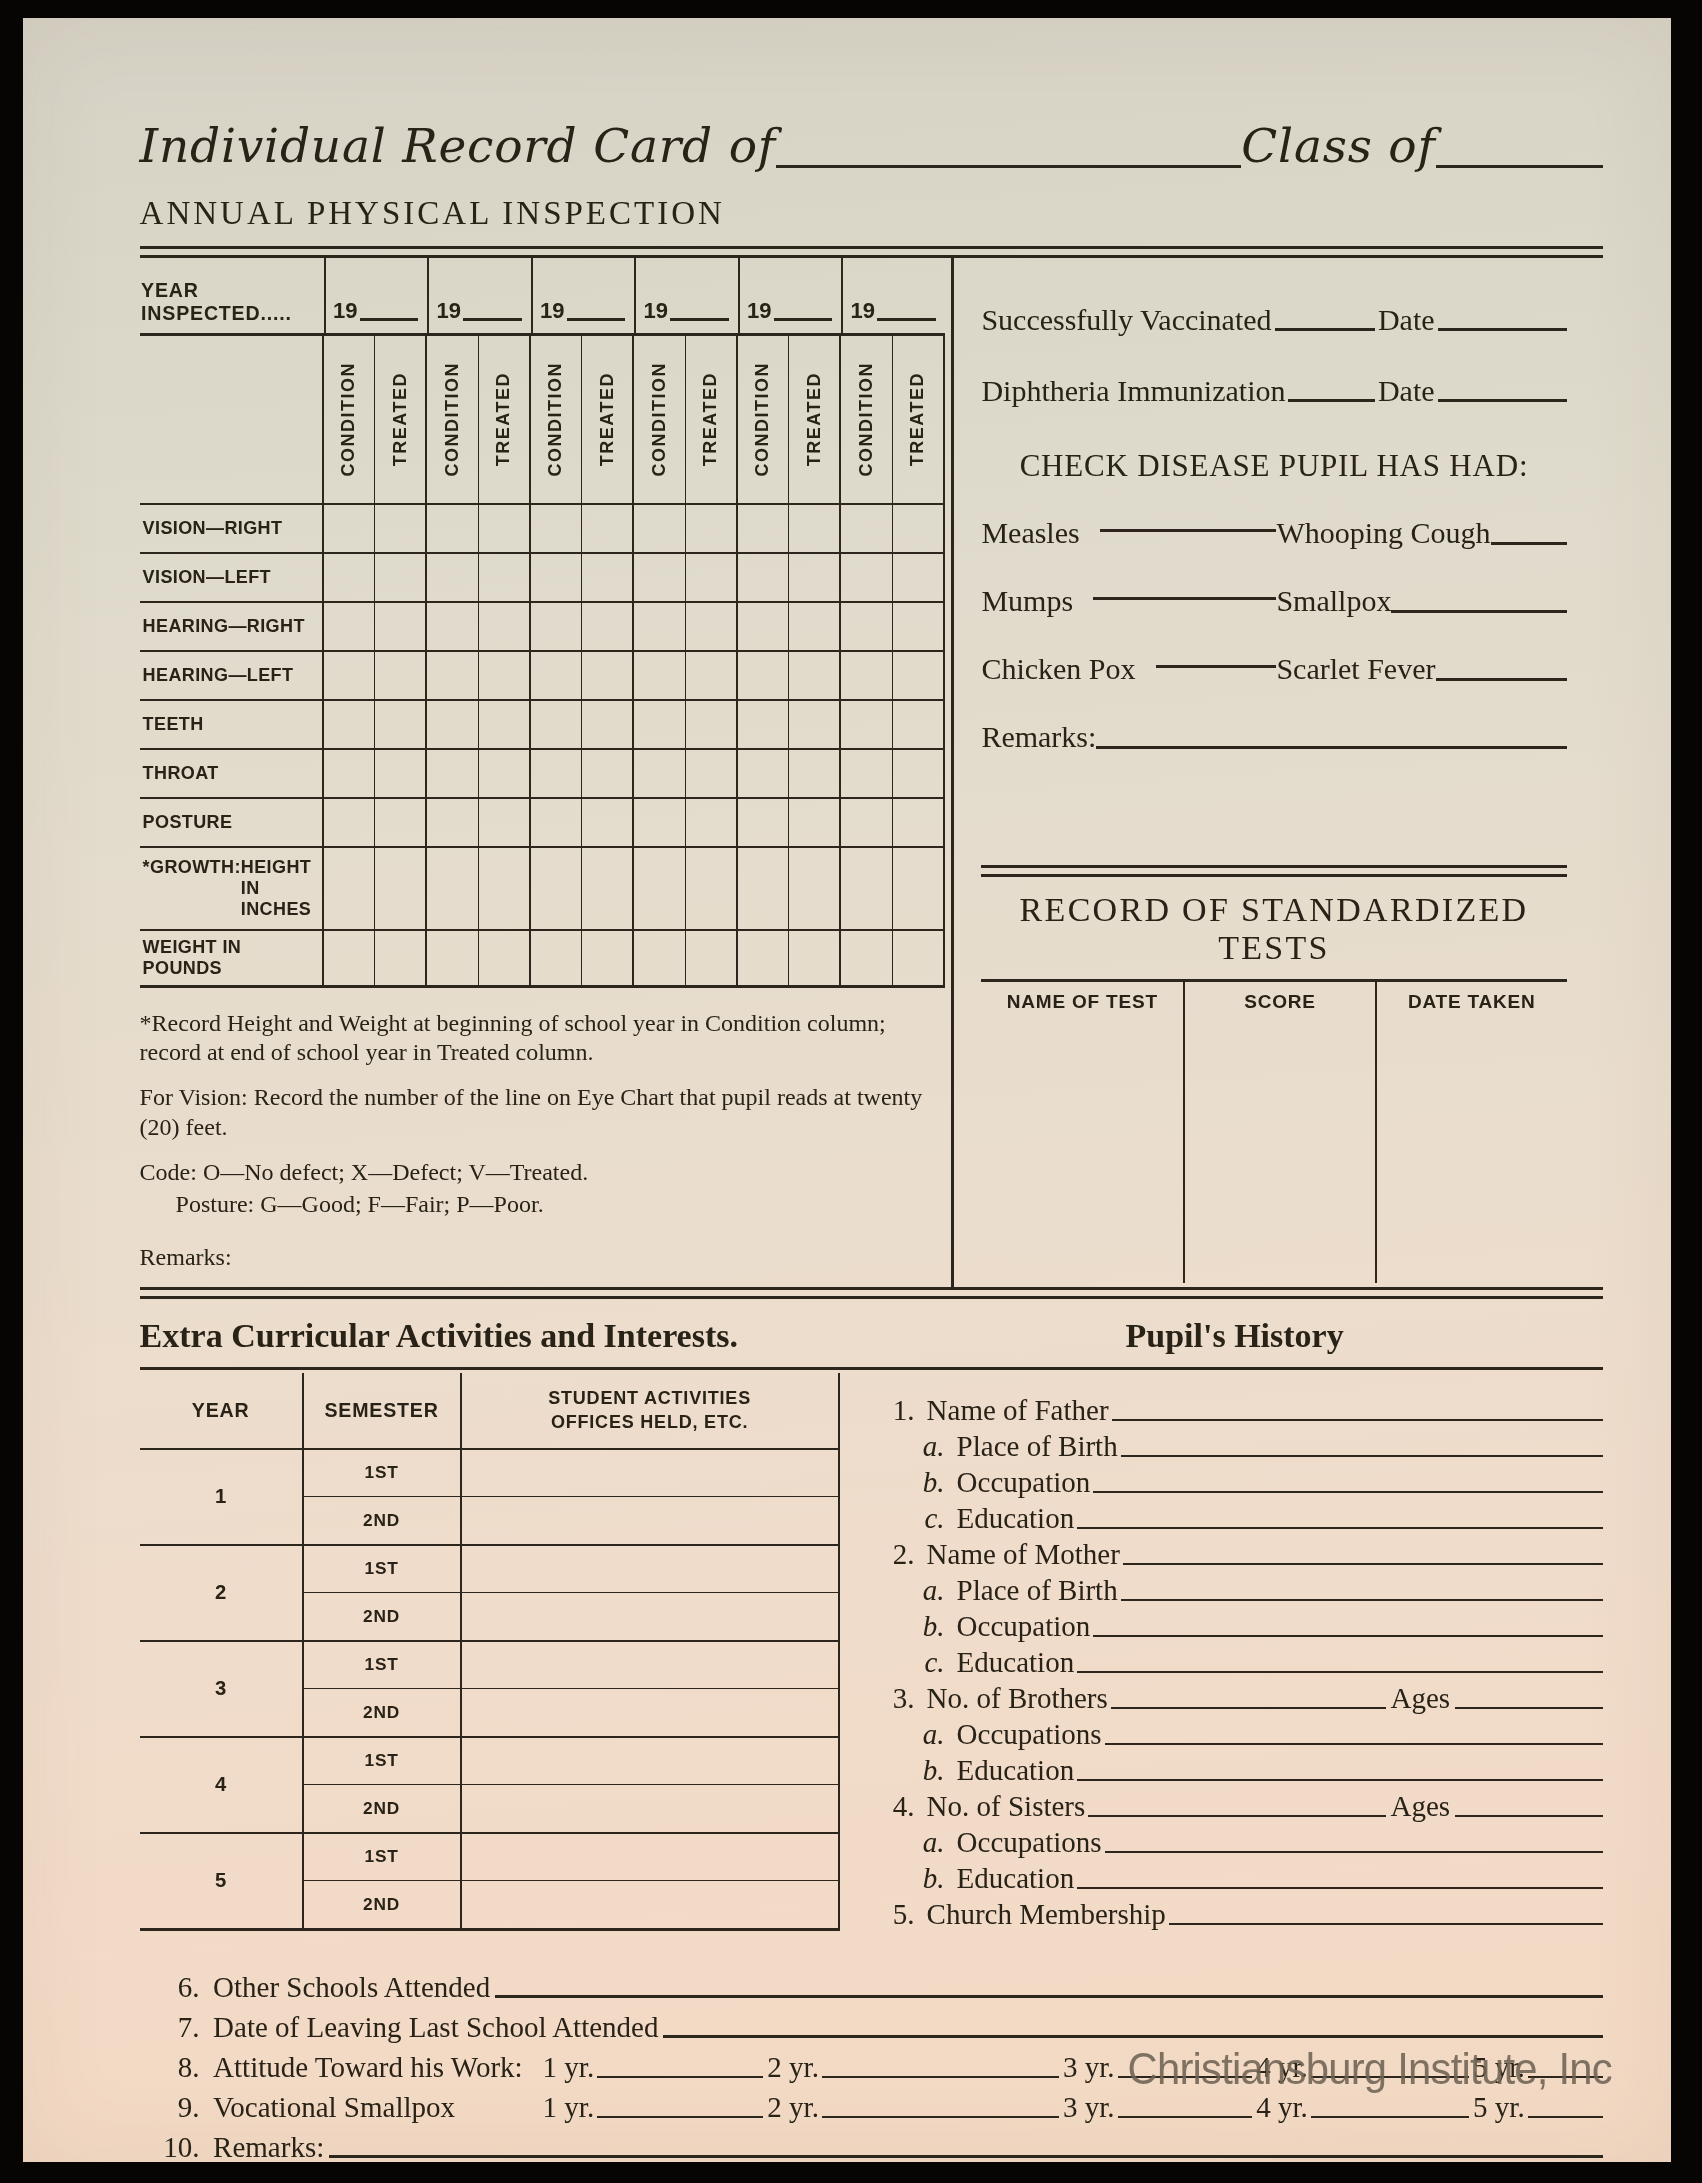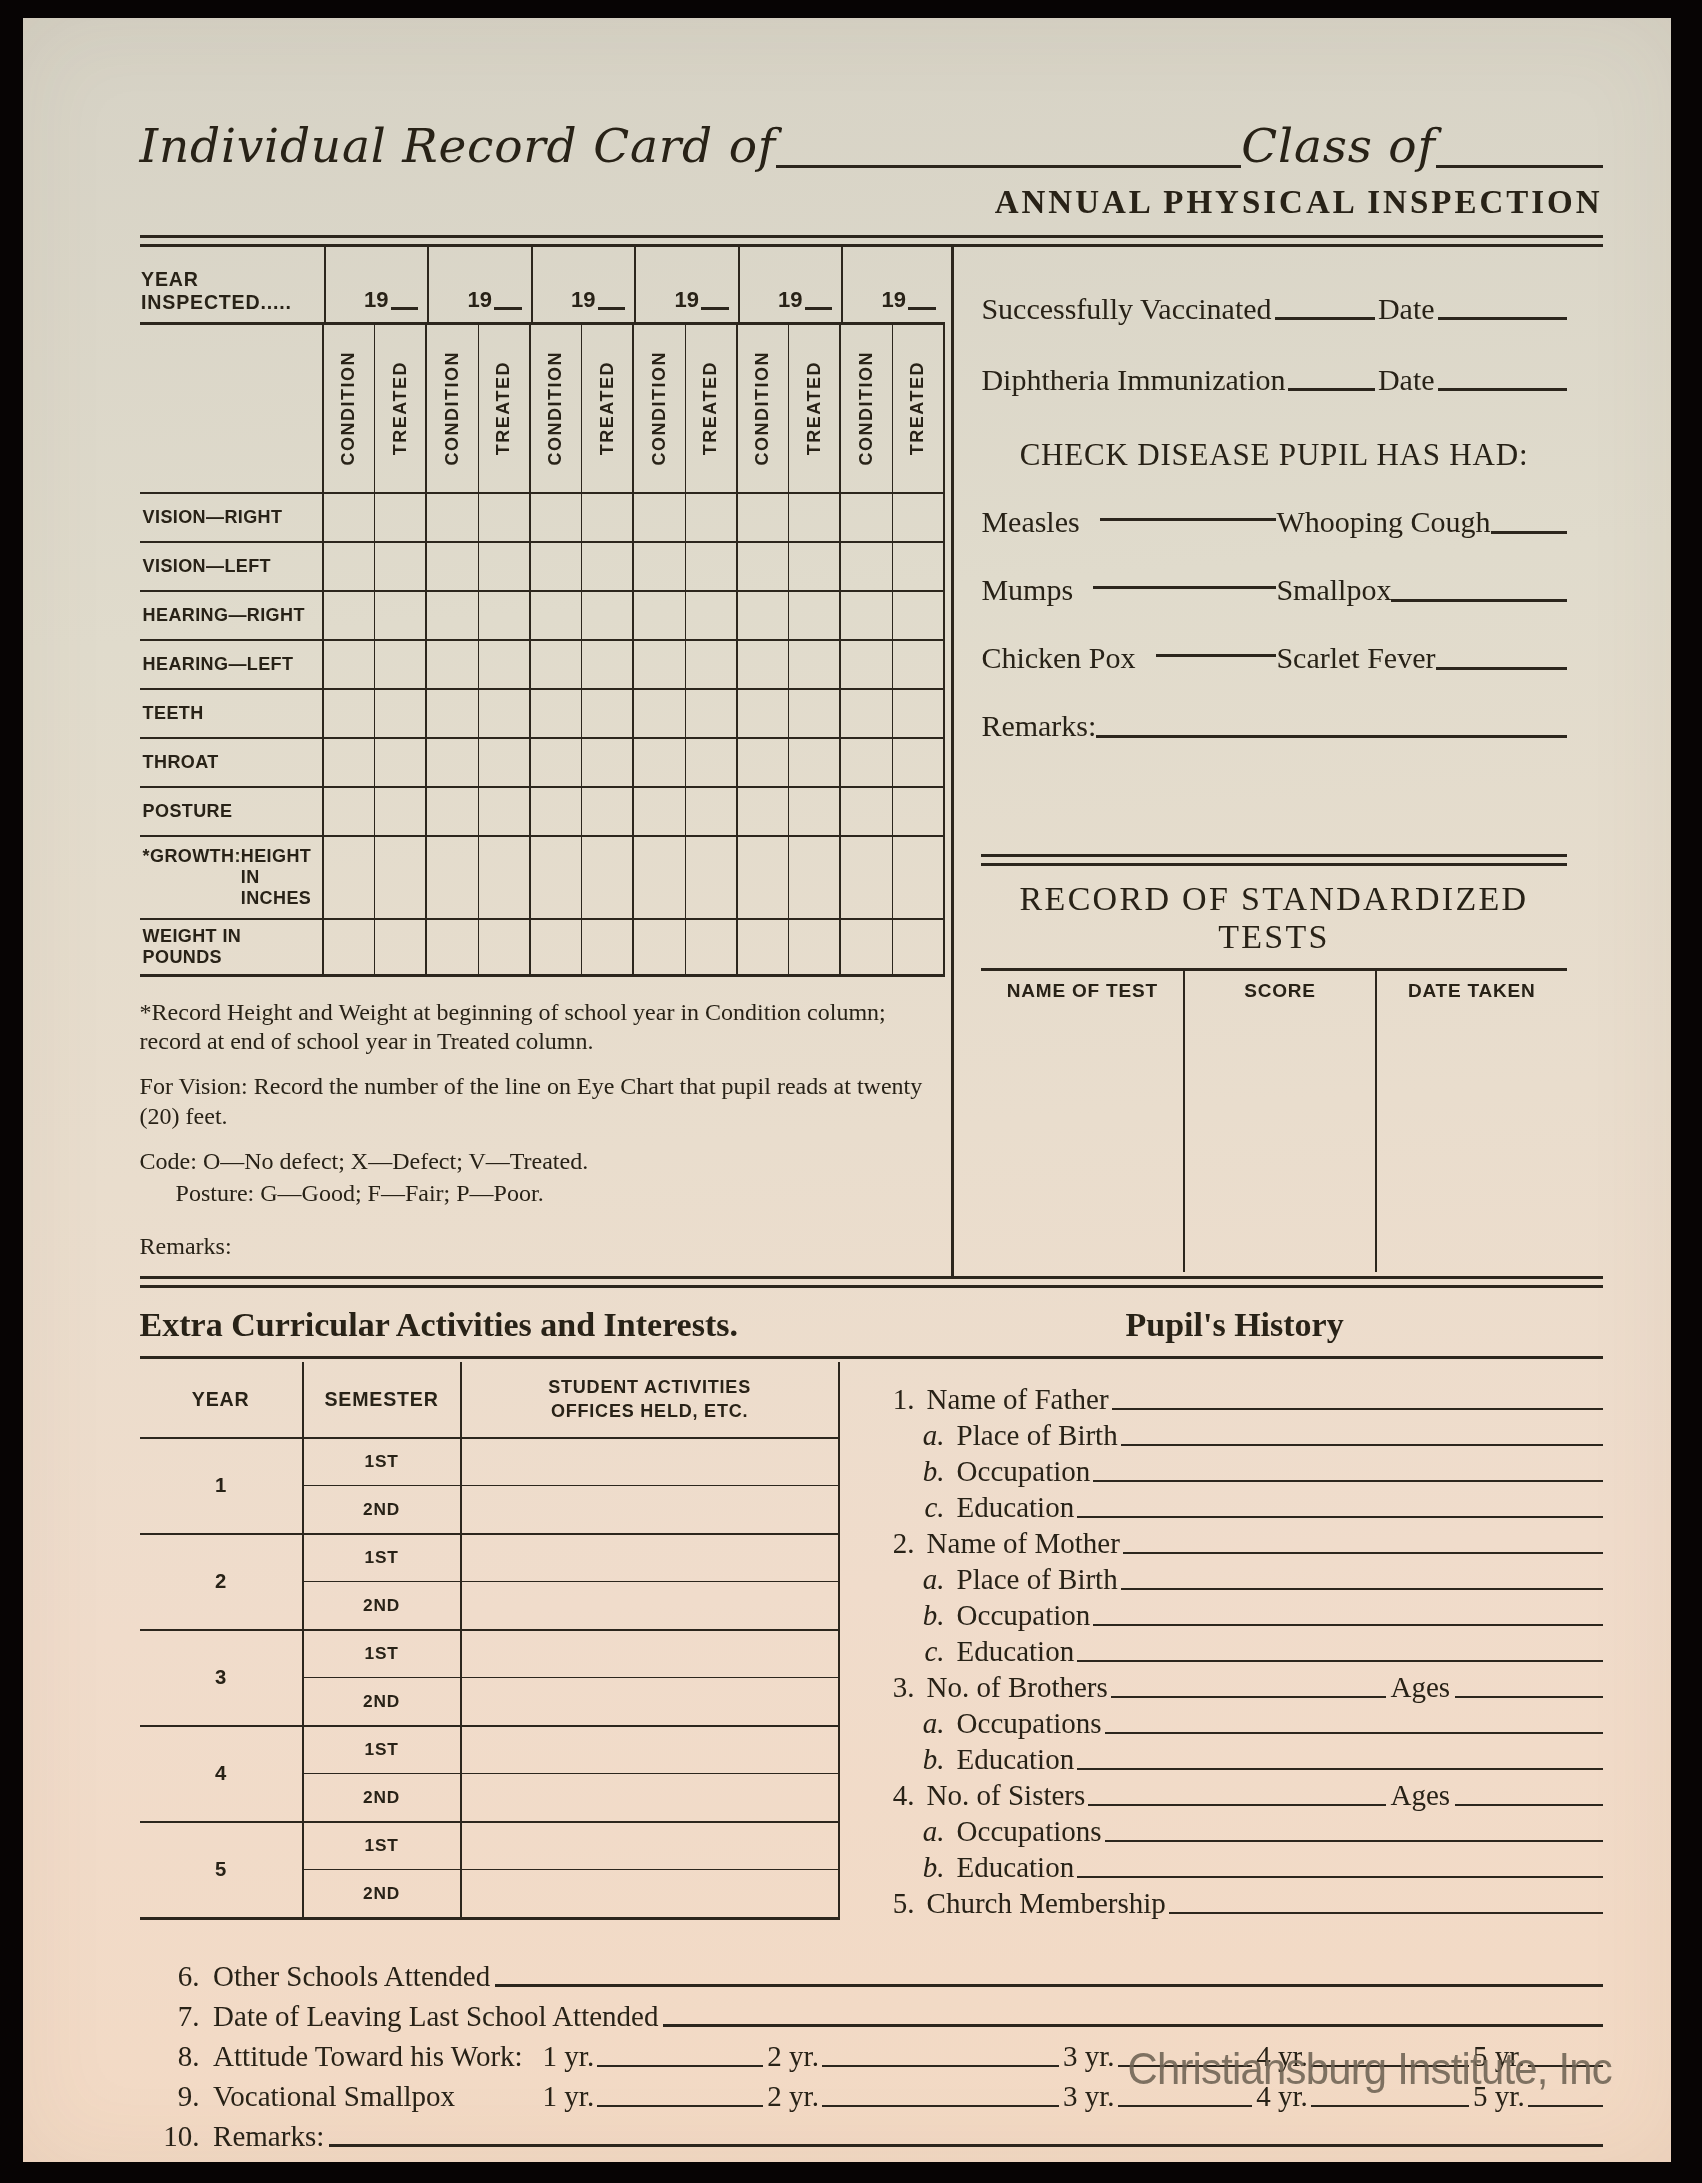--- a/index.html
+++ b/index.html
@@ -14,35 +14,35 @@
   .fline { flex:1 1 auto; border-bottom:3px solid #2c261d; margin-bottom:5.3px; min-width:22.6px; }
   .fline.thin { border-bottom-width:2.3px; }
   .rule { border-bottom:3px solid #2c261d; }
   .rule-double { height:6px; border-top:3px solid #2c261d; border-bottom:3px solid #2c261d; }
 
   
   .title-row { display:flex; align-items:flex-end; padding-top:80px; height:75px; }
   .script { font-family:"DejaVu Serif", serif; font-style:italic; font-size:47px; letter-spacing:0.8px; white-space:nowrap; }
   .class-line { flex:0 0 167px; }
 
-  .annual { text-align:right; font-size:33px; font-weight:bold; letter-spacing:3px; margin-top:11px; }
+  .annual { text-align:left; font-size:33px; font-weight:normal; letter-spacing:3px; margin-top:22px; }
 
   
   .top-rule { margin-top:13.5px; }
   .top-section { display:flex; align-items:stretch; }
   .left-col { width:805px; flex:0 0 805px; }
   .v-divider { width:0; border-left:3px solid #2c261d; margin-left:6.8px; }
   .right-col { flex:1 1 auto; padding:0 36px 4.5px 27px; display:flex; flex-direction:column; font-size:30px; }
 
   
   .insp-head { display:grid; grid-template-columns:184px repeat(6,1fr); height:75px; border-bottom:3.8px solid #2c261d; }
   .insp-head .yi-label { display:flex; align-items:flex-end; padding:0 0 7.5px 1.5px;
         font-family:"Liberation Sans", sans-serif; font-weight:700; font-size:19.6px; letter-spacing:0.8px; }
   .yr-cell { border-left:2.3px solid #2c261d; display:flex; align-items:flex-end; padding:0 9px 9px 7.5px; }
-  .yr-cell .yr { font-family:"Liberation Sans", sans-serif; font-weight:700; font-size:22px;margin-left:31px; }
+  .yr-cell .yr { font-family:"Liberation Sans", sans-serif; font-weight:700; font-size:22px; }
   .yr-cell .yr-line { flex:1; border-bottom:3px solid #2c261d; margin:0 0 2.3px 2.3px; }
 
   .insp-row { display:grid; grid-template-columns:184px repeat(12,1fr); border-bottom:2.3px solid #2c261d; }
   .insp-row > :first-child { border-right:2.3px solid #2c261d; }
   .insp-row > :nth-child(2n) { border-right:1.5px solid #2c261d; }
   .insp-row > :nth-child(2n+3) { border-right:2.3px solid #2c261d; }
   .r-sub { height:167px; }
   .r-std { height:47px; }
   .r-tall { height:81px; }
   .r-wt { height:54px; border-bottom-width:3.8px; }

